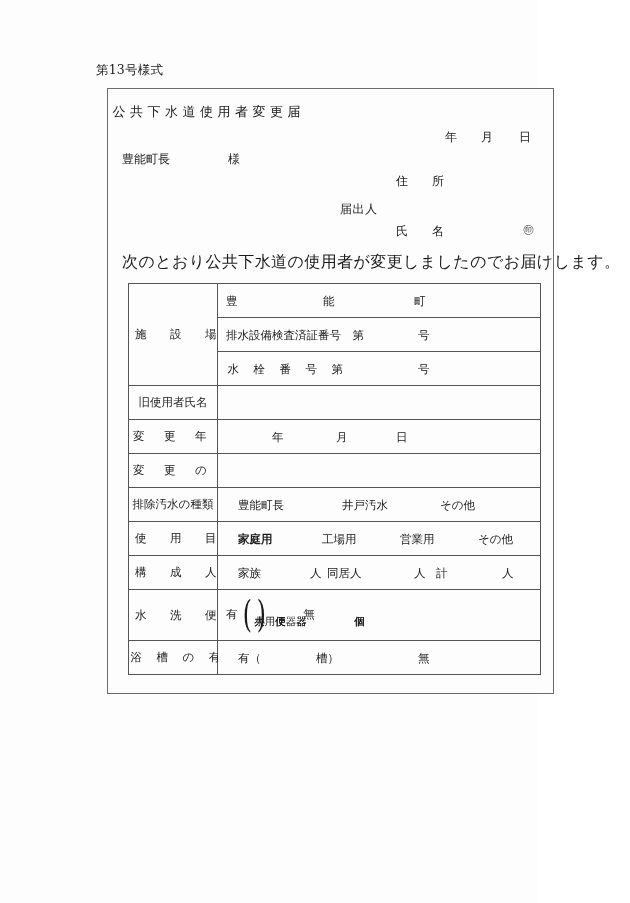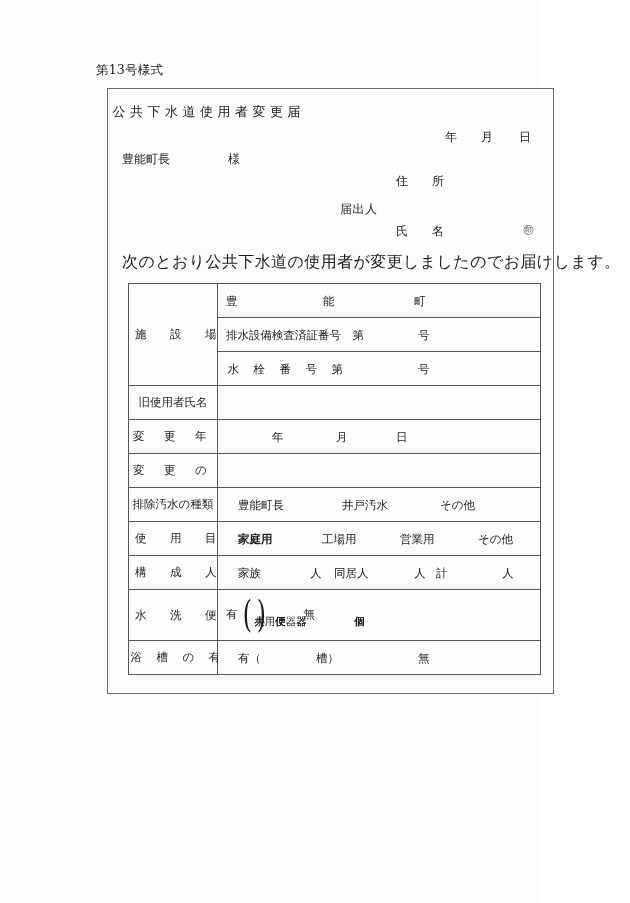--- a/index.html
+++ b/index.html
@@ -267,21 +267,21 @@
             <span class="run" style="left:182px;">営業用</span>
             <span class="run" style="left:260px;">その他</span>
           </td>
         </tr>
 
         <tr>
           <td class="label-cell spread-5">構　成　人　員</td>
           <td class="value-cell">
             <span class="run" style="left:20px;">家族</span>
             <span class="run" style="left:92px;">人</span>
-            <span class="run" style="left:116px;">同居人</span>
+            <span class="run" style="left:109px;">同居人</span>
             <span class="run" style="left:196px;">人</span>
             <span class="run" style="left:218px;">計</span>
             <span class="run" style="left:284px;">人</span>
           </td>
         </tr>
 
         <tr>
           <td class="label-cell tall-cell spread-5">水　洗　便　所</td>
           <td class="value-cell tall-cell">
             <div class="toilet-wrap">

